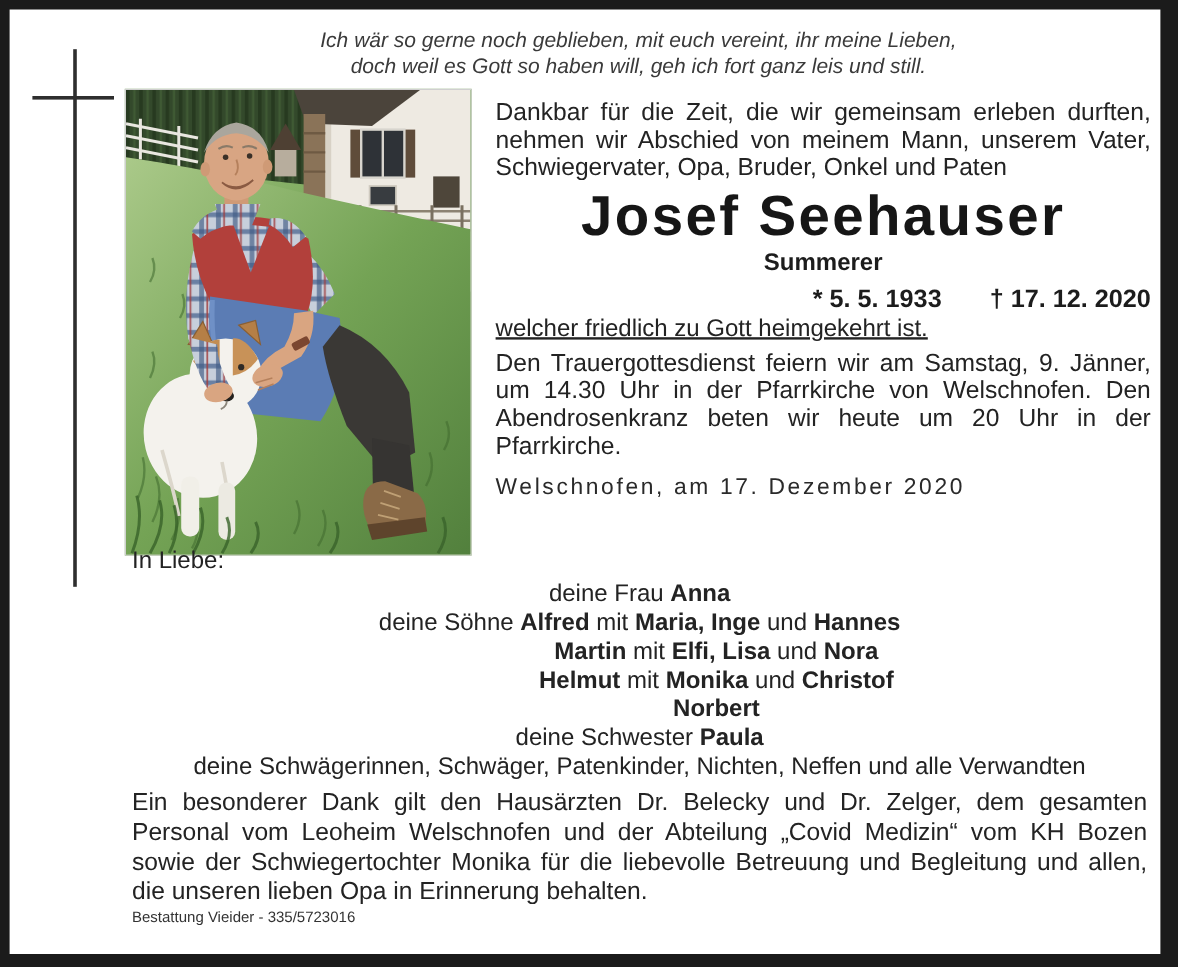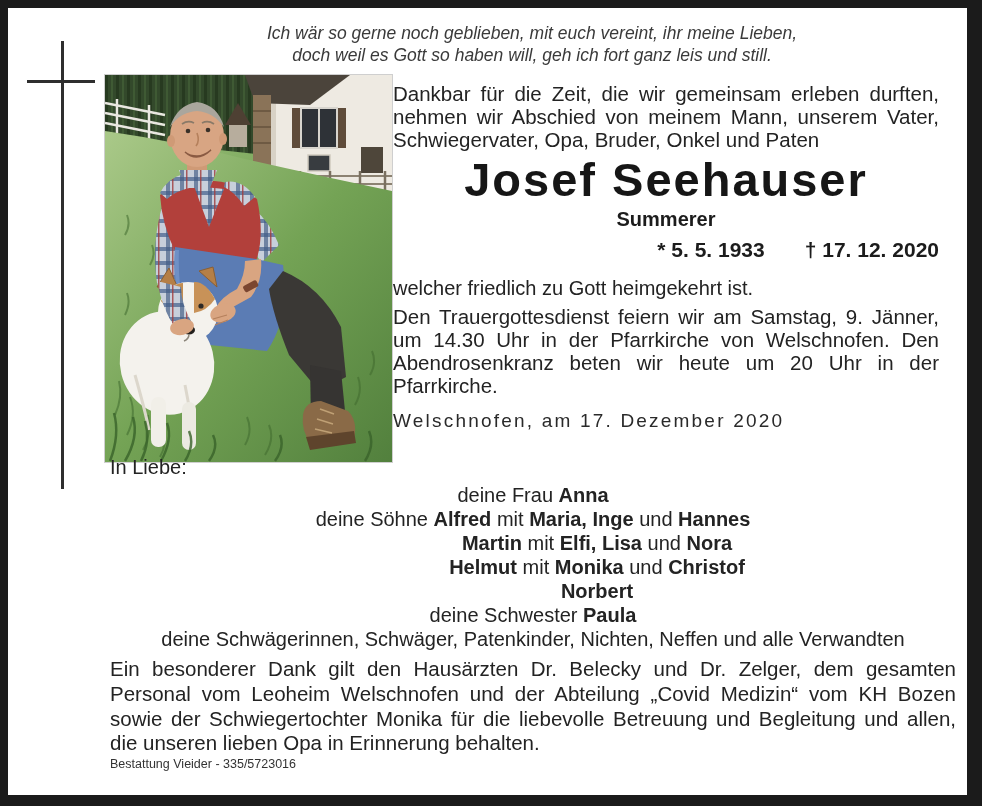--- a/index.html
+++ b/index.html
@@ -18,28 +18,28 @@
   .verse{position:absolute;left:128px;top:15px;width:792px;text-align:center;
          font-style:italic;font-size:17.5px;line-height:21.5px;color:#3a3a3a;}
   
   .cross-v{position:absolute;left:53px;top:33px;width:3px;height:448px;background:#2e2e2e;}
   .cross-h{position:absolute;left:19px;top:72px;width:68px;height:3px;background:#2e2e2e;}
   
   .photo{position:absolute;left:96px;top:66px;width:289px;height:389px;
          border:1px solid #cfcfcf;box-sizing:border-box;background:#7fae5e;}
   .photo svg{display:block;width:100%;height:100%;}
   
-  .rcol{position:absolute;left:385px;top:74px;width:546px;}
+  .rcol{position:absolute;left:405px;top:74px;width:546px;}
   .intro{font-size:20.5px;line-height:23.2px;text-align:justify;text-align-last:left;margin:0;}
   .name{font-size:47px;font-weight:bold;letter-spacing:2px;text-align:center;
         margin:3px 0 0 0;color:#161616;line-height:50px;}
   .vulgo{font-size:20px;font-weight:bold;text-align:center;margin-top:3px;color:#1c1c1c;}
   .dates{font-size:21px;font-weight:bold;text-align:center;margin-top:7px;
          display:flex;justify-content:flex-end;gap:40px;color:#1c1c1c;}
-  .returned{font-size:20px;margin:15px 0 0 0;}
+  .returned{font-size:20px;margin:1px 0 0 0;text-decoration:underline;}
   .service{font-size:20.5px;line-height:23.2px;text-align:justify;text-align-last:left;margin:5px 0 0 0;}
   .dateline{font-size:19px;letter-spacing:2.2px;margin-top:13px;color:#2a2a2a;}
   
   .lcol{position:absolute;left:102px;top:448px;width:846px;}
   .inliebe{font-size:20px;}
   .mourners{margin-top:4px;font-size:20px;line-height:24px;text-align:center;}
   .mline{white-space:nowrap;}
   .mline.indent{padding-left:128px;}
   .b{font-weight:bold;}
   .thanks{margin:6px 0 0 0;font-size:20.5px;line-height:24.8px;text-align:justify;text-align-last:left;}

